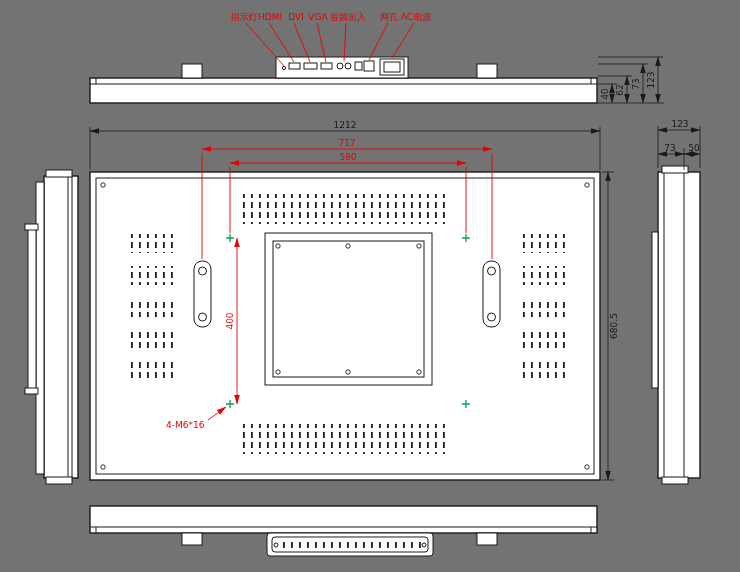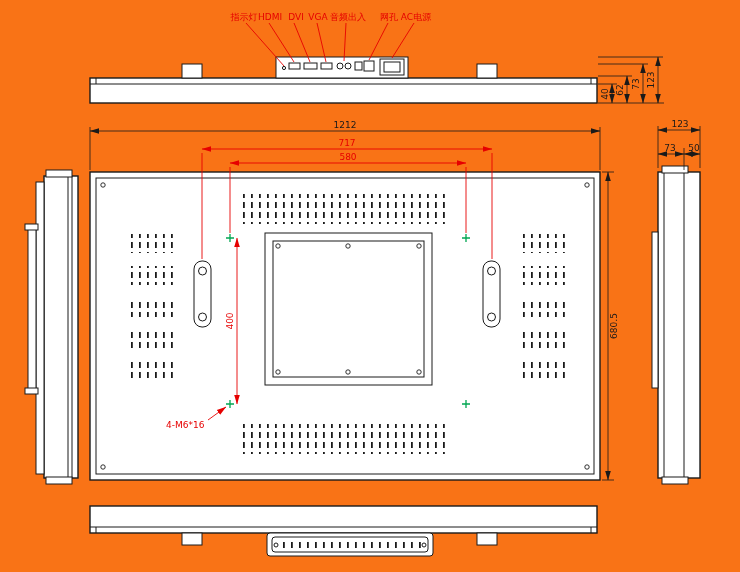--- a/index.html
+++ b/index.html
@@ -2,21 +2,21 @@
 <html style="--line: #1a1a1a; --dim_red: #e60000; --marker_green: #00a651; --bg: #ffffff;"><head>
 <meta charset="utf-8">
 <style>
   :root{
     --line:#1a1a1a;
     --dim_red:#e60000;
     --marker_green:#00a651;
     --bg:#ffffff;
   }
   html,body{margin:0;padding:0;background:var(--bg);}
-  .stage{width:740px;height:572px;background:#f97316;overflow:hidden;}
+  .stage{width:740px;height:572px;background:#737373;overflow:hidden;}
   svg{display:block;}
   svg text{font-family:"DejaVu Sans","Liberation Sans",sans-serif;font-size:9px;fill:var(--line);}
   .t-red{fill:var(--dim_red);}
   .ln{stroke:var(--line);stroke-width:1;fill:none;}
   .ln-thick{stroke:var(--line);stroke-width:1.4;fill:#ffffff;}
   .wf{fill:#ffffff;}
   .dim{stroke:var(--line);stroke-width:0.8;fill:none;}
   .rln{stroke:var(--dim_red);stroke-width:0.9;fill:none;}
   .gln{stroke:var(--marker_green);stroke-width:1.3;fill:none;}
   .screw{fill:#ffffff;stroke:var(--line);stroke-width:0.9;}

